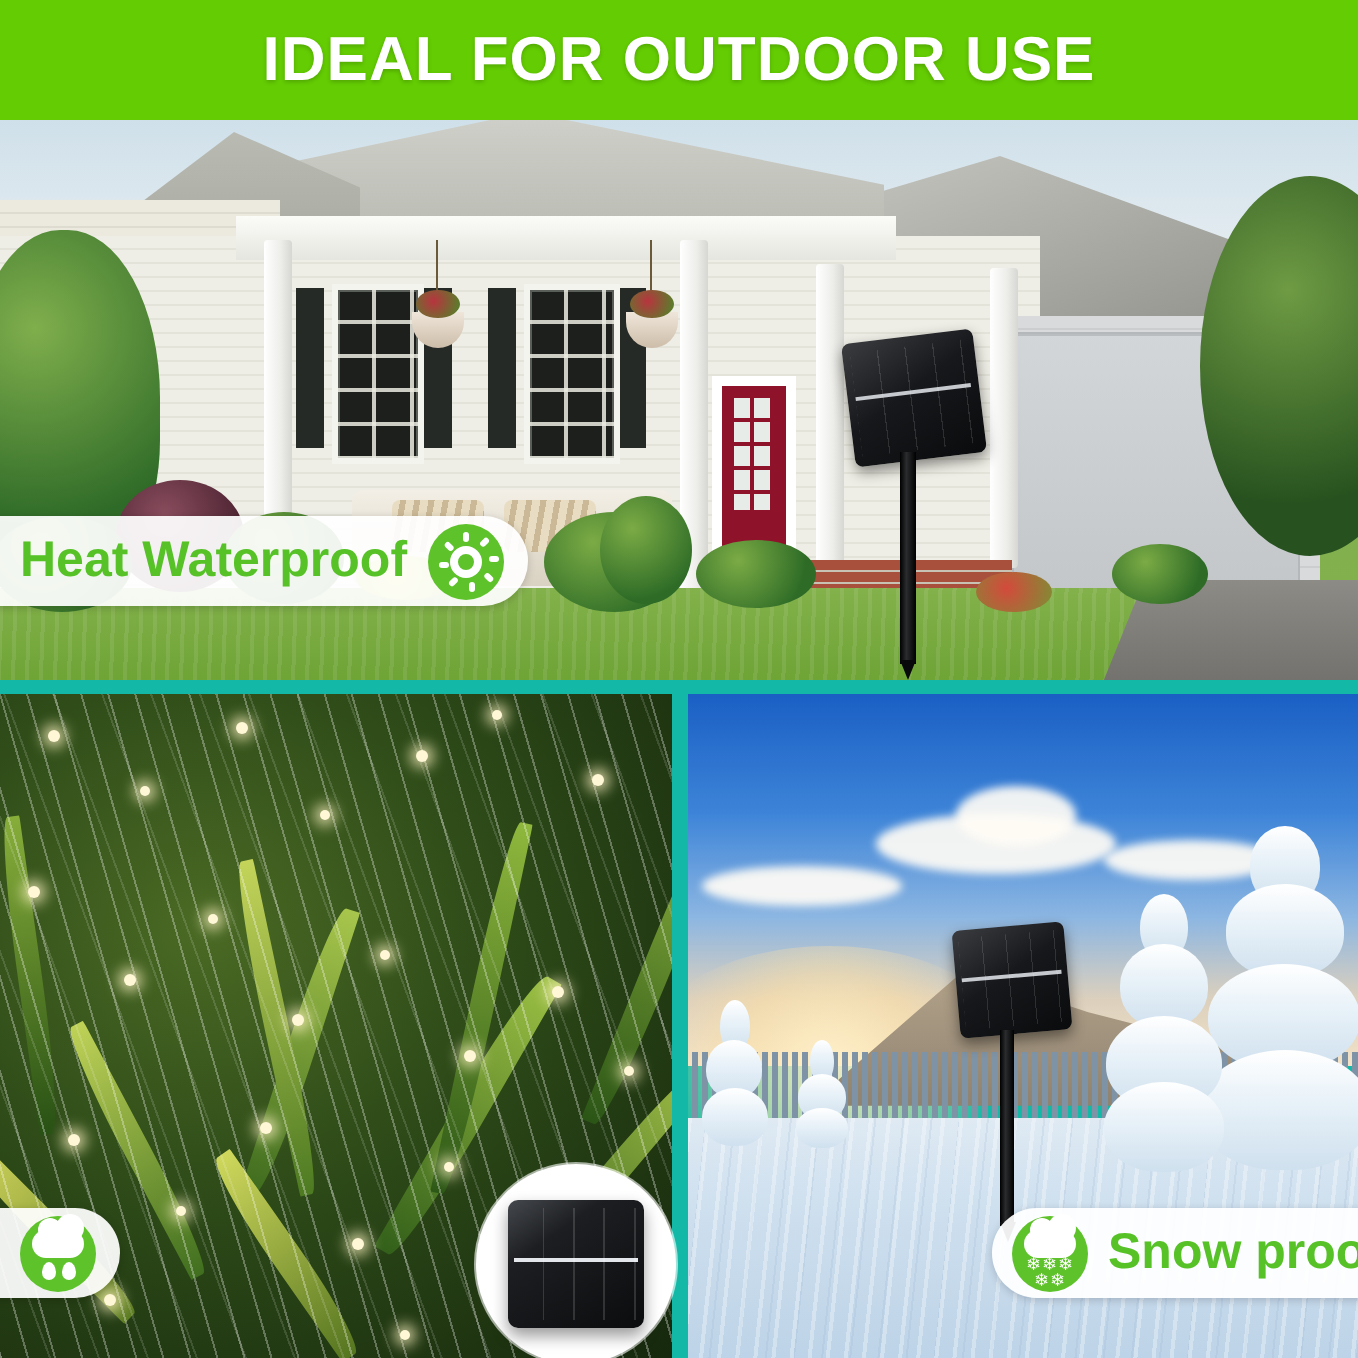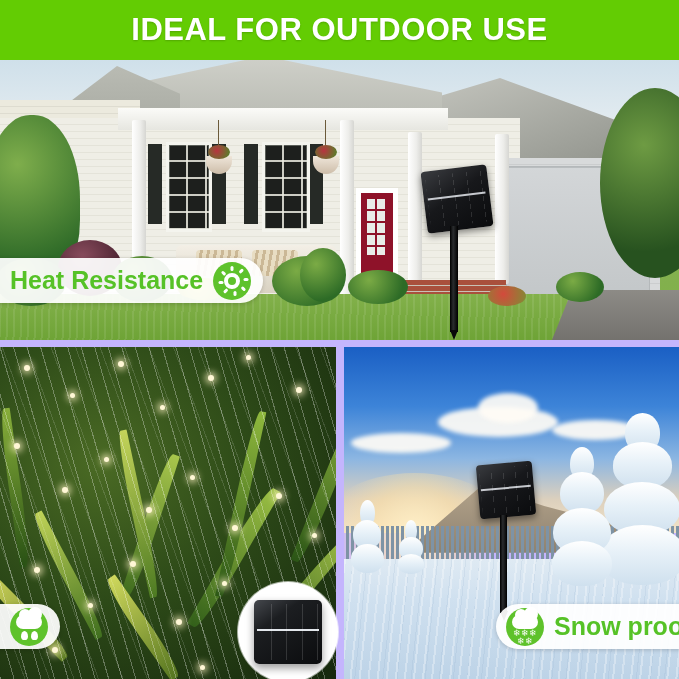--- a/index.html
+++ b/index.html
@@ -1,17 +1,17 @@
 <!DOCTYPE html>
 <html><head>
 <meta charset="utf-8">
 <style>
   html,body{margin:0;padding:0;background:#fff;}
   body{width:679px;height:679px;overflow:hidden;font-family:"Liberation Sans",sans-serif;}
-  #stage{position:relative;width:679px;height:679px;background:#c4b5fd;overflow:hidden;}
+  #stage{position:relative;width:679px;height:679px;background:#14b8a6;overflow:hidden;}
 
   
   .banner{position:absolute;left:0;top:0;width:679px;height:60px;background:#63cc03;
           display:flex;align-items:center;justify-content:center;}
   .banner-text{color:#ffffff;font-size:31px;font-weight:bold;letter-spacing:.5px;
                text-shadow:0 1px 2px rgba(0,0,0,.18);white-space:nowrap;}
 
   
   .panel{position:absolute;overflow:hidden;}
   .p-top{left:0;top:60px;width:679px;height:280px;}
@@ -214,21 +214,21 @@
     <div class="flowerclump" style="left:178px;top:218px;width:50px;height:22px;background:radial-gradient(circle at 40% 40%,#e7e14f,#8fae32);"></div>
     <div class="flowerclump" style="left:488px;top:226px;width:38px;height:20px;background:radial-gradient(circle at 40% 40%,#d34a3c,#7d8f34);"></div>
 
     <div class="lamp">
       <div class="head" style="left:424px;top:108px;width:66px;height:62px;transform:rotate(-7deg);"></div>
       <div class="pole" style="left:450px;top:166px;width:8px;height:106px;"></div>
       <div class="tip" style="left:450px;top:270px;border-top:10px solid #08090a;"></div>
     </div>
 
     <div class="pill pill-heat" style="top:198px;">
-      <span class="txt">Heat Resistance</span>
+      <span class="txt">Heat Waterproof</span>
       <span class="ico ico-sun">
         <span class="ring"></span>
         <span class="ray" style="transform:rotate(0deg) translate(-50%,-15px);"></span>
         <span class="ray" style="transform:rotate(45deg) translate(-50%,-15px);"></span>
         <span class="ray" style="transform:rotate(90deg) translate(-50%,-15px);"></span>
         <span class="ray" style="transform:rotate(135deg) translate(-50%,-15px);"></span>
         <span class="ray" style="transform:rotate(180deg) translate(-50%,-15px);"></span>
         <span class="ray" style="transform:rotate(225deg) translate(-50%,-15px);"></span>
         <span class="ray" style="transform:rotate(270deg) translate(-50%,-15px);"></span>
         <span class="ray" style="transform:rotate(315deg) translate(-50%,-15px);"></span>

